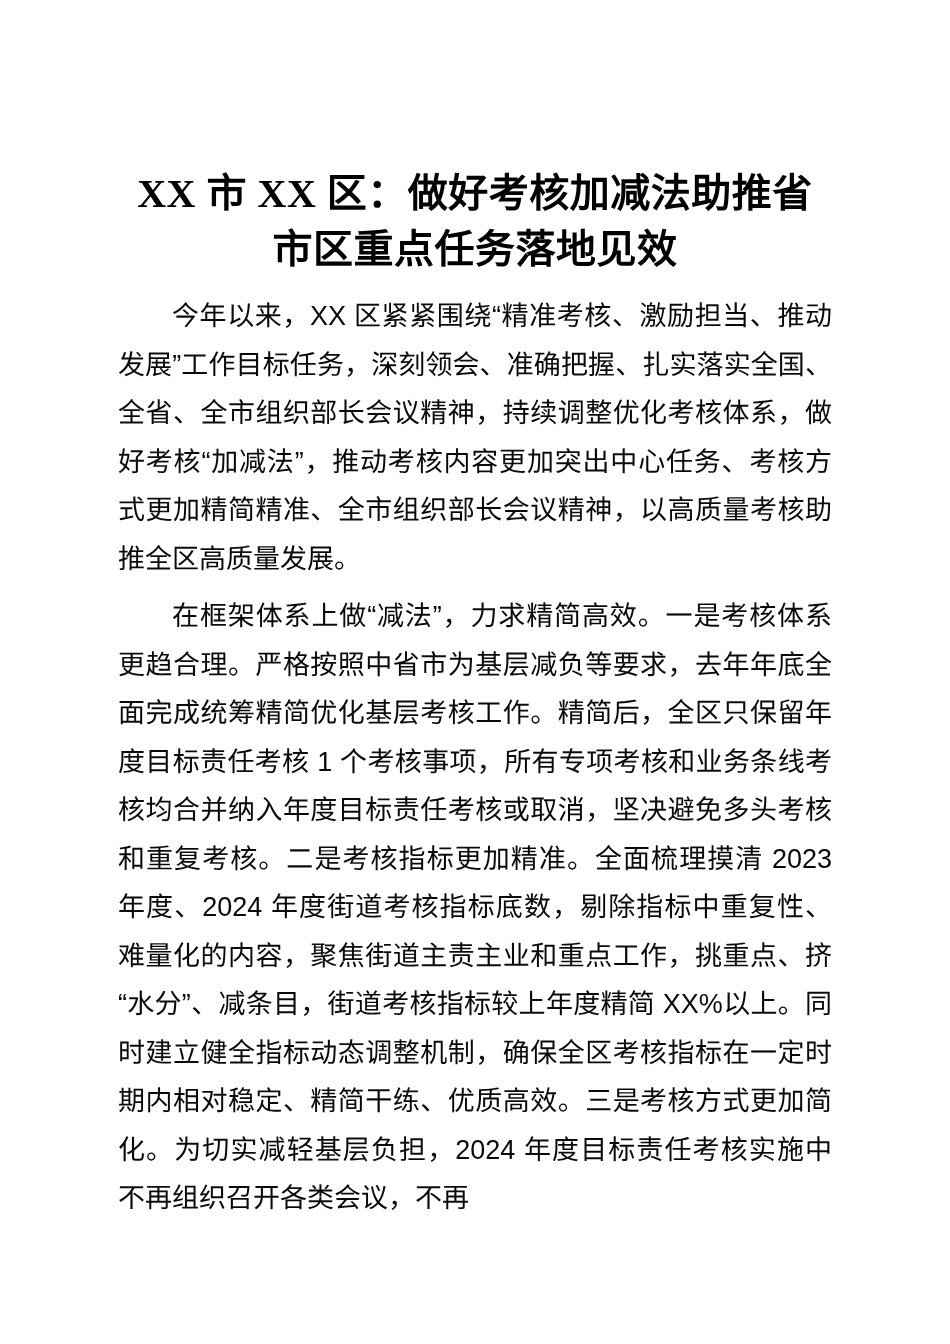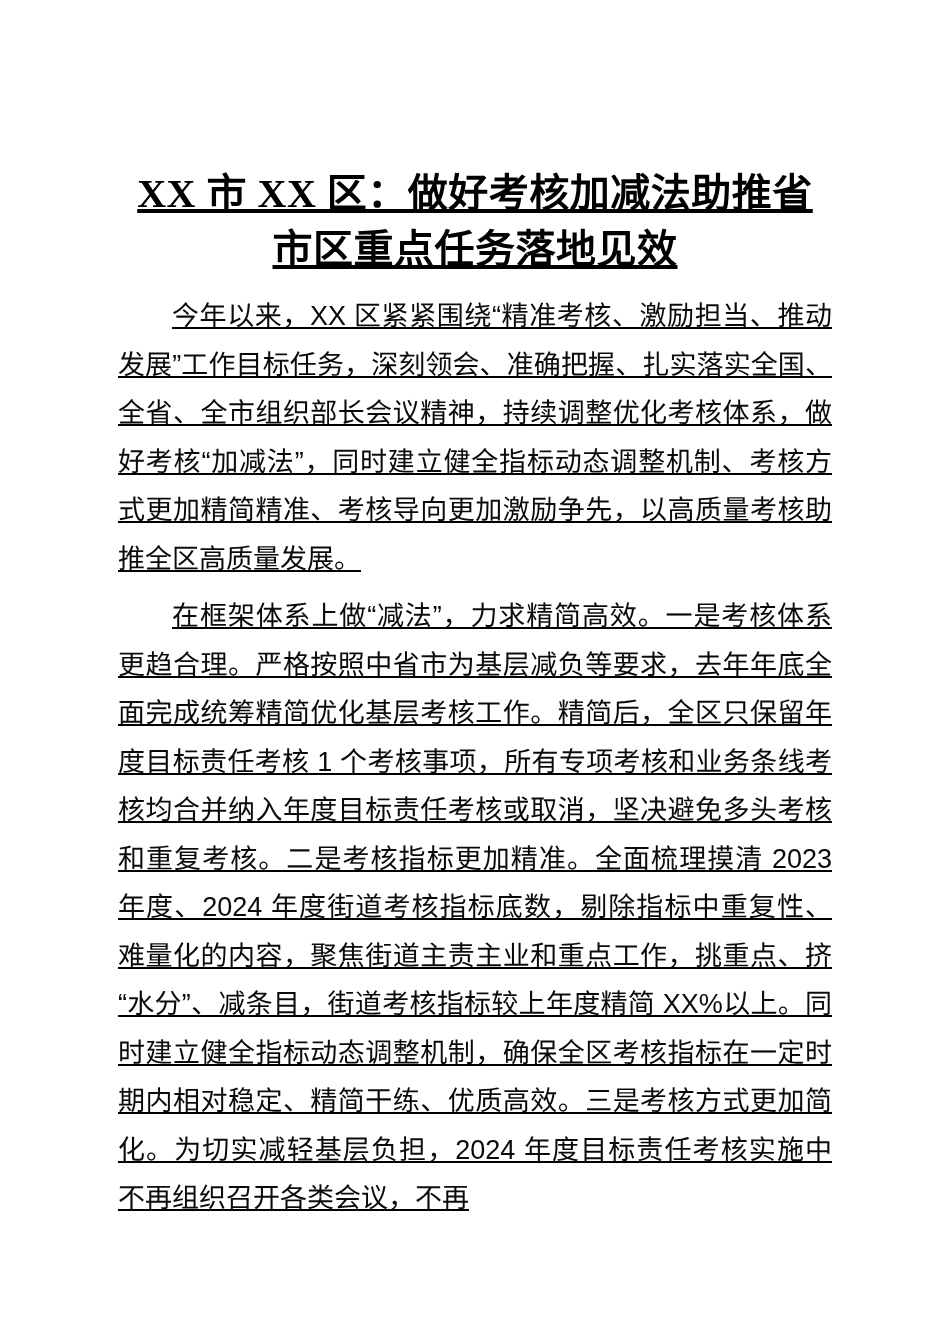--- a/index.html
+++ b/index.html
@@ -13,21 +13,20 @@
     height: 1344px;
     overflow: hidden;
   }
   .doc-page {
     box-sizing: border-box;
     width: 950px;
     height: 1344px;
     background: #ffffff;
     padding: 166px 118px 0 118px;
     color: #000000;
-    text-decoration: underline;
   }
   .doc-title {
     font-family: "Liberation Serif", "DejaVu Serif", serif;
     font-weight: bold;
     font-size: 40px;
     line-height: 56px;
     text-align: center;
     letter-spacing: 0.5px;
     margin: 0 0 14px 0;
     color: #000000;
@@ -47,16 +46,16 @@
   .doc-body p + p {
     margin-top: 9px;
   }
 </style>
 </head>
 <body>
 
 <div class="doc-page">
   <h1 class="doc-title">XX 市 XX 区：做好考核加减法助推省市区重点任务落地见效</h1>
   <div class="doc-body">
-    <p>今年以来，XX 区紧紧围绕“精准考核、激励担当、推动发展”工作目标任务，深刻领会、准确把握、扎实落实全国、全省、全市组织部长会议精神，持续调整优化考核体系，做好考核“加减法”，同时建立健全指标动态调整机制、考核方式更加精简精准、考核导向更加激励争先，以高质量考核助推全区高质量发展。</p>
+    <p>今年以来，XX 区紧紧围绕“精准考核、激励担当、推动发展”工作目标任务，深刻领会、准确把握、扎实落实全国、全省、全市组织部长会议精神，持续调整优化考核体系，做好考核“加减法”，推动考核内容更加突出中心任务、考核方式更加精简精准、全市组织部长会议精神，以高质量考核助推全区高质量发展。</p>
     <p>在框架体系上做“减法”，力求精简高效。一是考核体系更趋合理。严格按照中省市为基层减负等要求，去年年底全面完成统筹精简优化基层考核工作。精简后，全区只保留年度目标责任考核 1 个考核事项，所有专项考核和业务条线考核均合并纳入年度目标责任考核或取消，坚决避免多头考核和重复考核。二是考核指标更加精准。全面梳理摸清 2023 年度、2024 年度街道考核指标底数，剔除指标中重复性、难量化的内容，聚焦街道主责主业和重点工作，挑重点、挤“水分”、减条目，街道考核指标较上年度精简 XX%以上。同时建立健全指标动态调整机制，确保全区考核指标在一定时期内相对稳定、精简干练、优质高效。三是考核方式更加简化。为切实减轻基层负担，2024 年度目标责任考核实施中不再组织召开各类会议，不再</p>
   </div>
 </div>
 
 </body></html>

